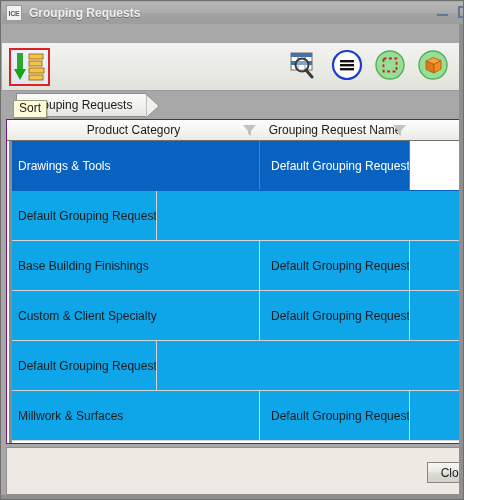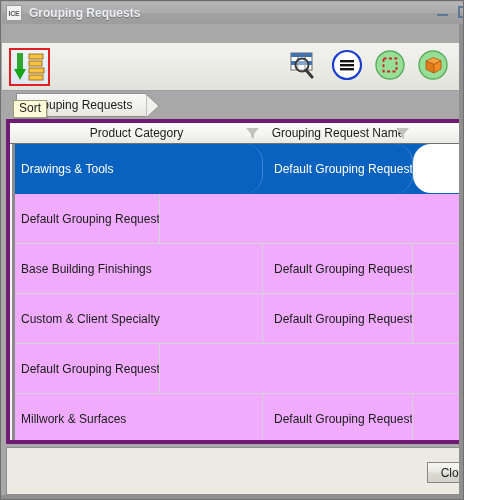--- a/index.html
+++ b/index.html
@@ -183,22 +183,22 @@
     left: 0; top: 0;
     width: 13px; height: 24px;
   }
 
   
   #grid-wrap {
     position: absolute;
     left: 5px; top: 118px;
     width: 490px;
     height: 325px;
-    background: #f0abfc;
-    border: 4px solid #701a75;
+    background: #0ea5e9;
+    border: 1px solid #701a75;
     box-sizing: border-box;
     overflow: hidden;
     padding-left: 39px;
   }
   #grid-header {
     position: absolute;
     left: 0; top: 0;
     width: 488px;
     height: 21px;
     background: linear-gradient(to bottom, #fdfdfd 0%, #f4f4f1 55%, #e9e9e4 100%);
@@ -257,21 +257,20 @@
     font-size: 12px;
     color: #1b1b1b;
     box-sizing: border-box;
     border-right: 1px solid #d4d4d4;
     overflow: hidden;
     white-space: nowrap;
   }
   .row.selected .cell {
     color: #ffffff;
     border-right: 1px solid #3f85d0;
-    border-radius: 18px;
   }
   .c0 { width: 253px; }
   .c1 { width: 150px; }
   .c2 { flex: 1; border-right: none; }
   .row.selected .c2 { background: #ffffff; border-right: none; }
   #filler {
     background: #ffffff;
   }
 
   

